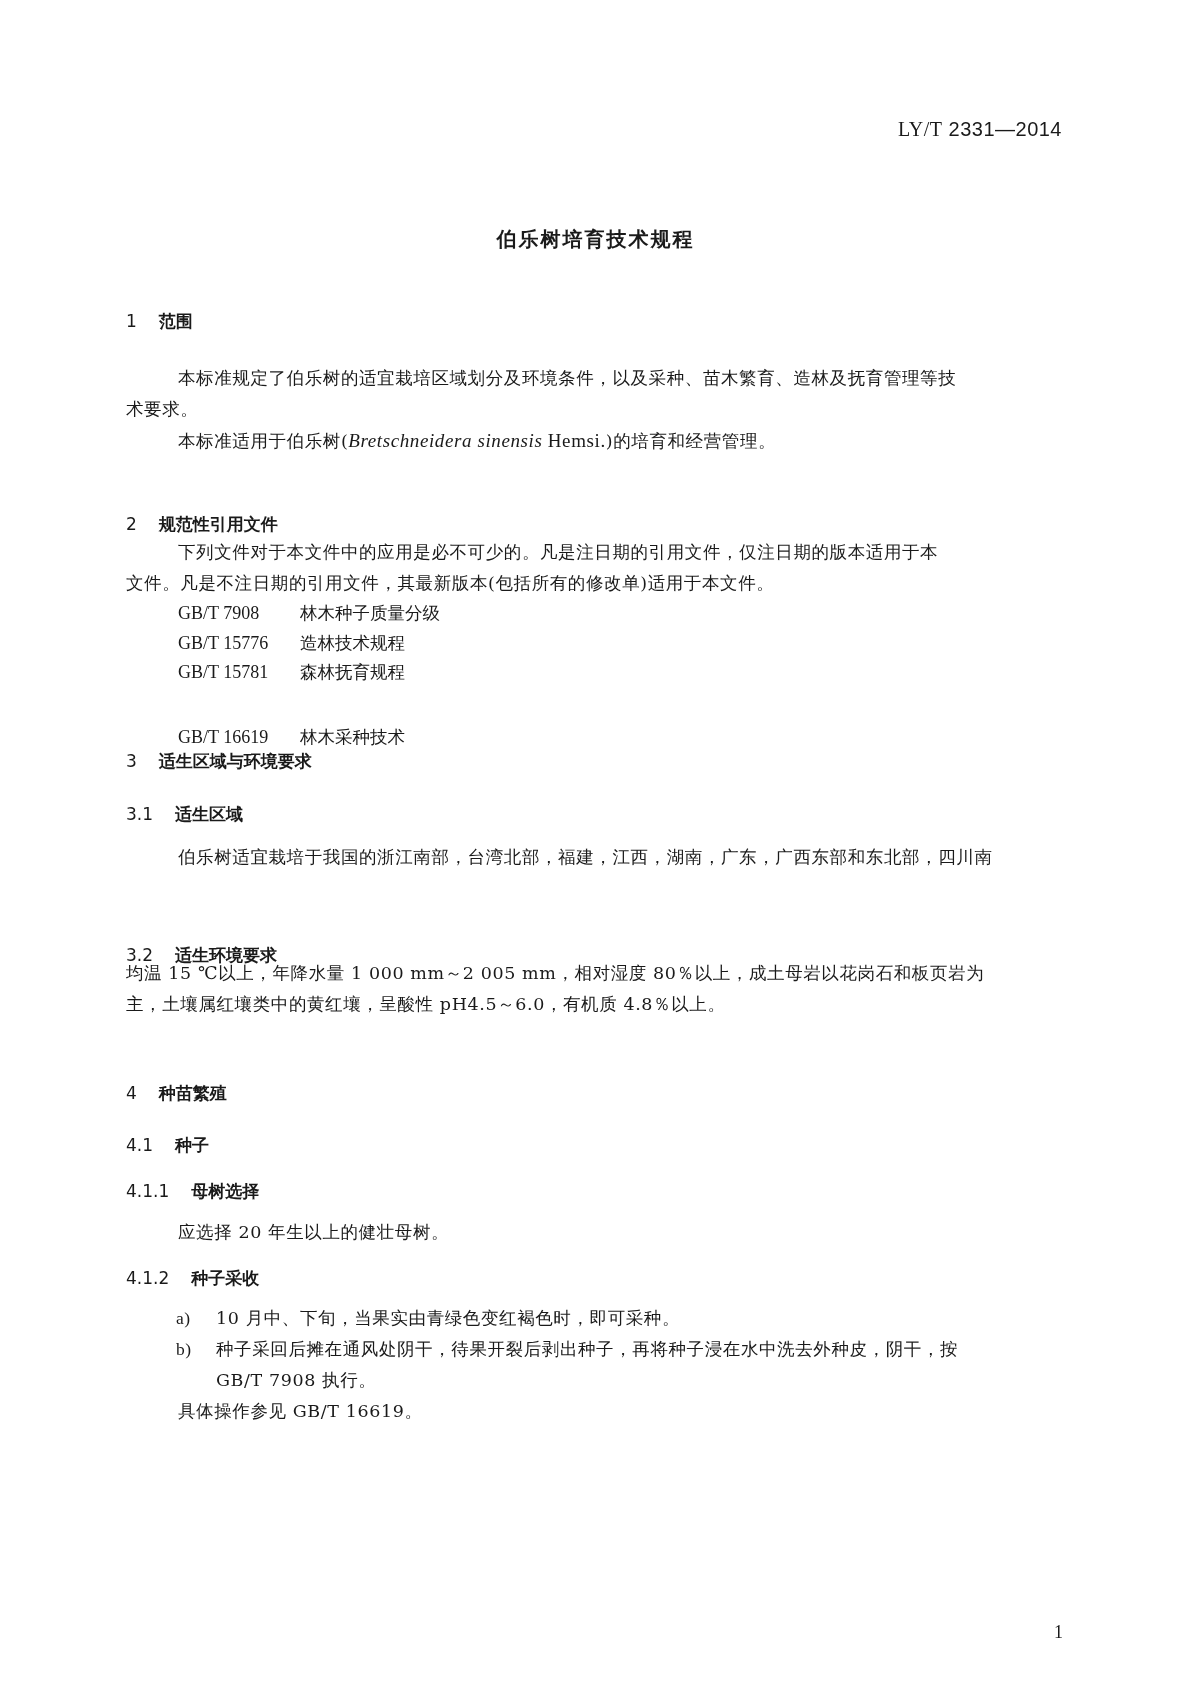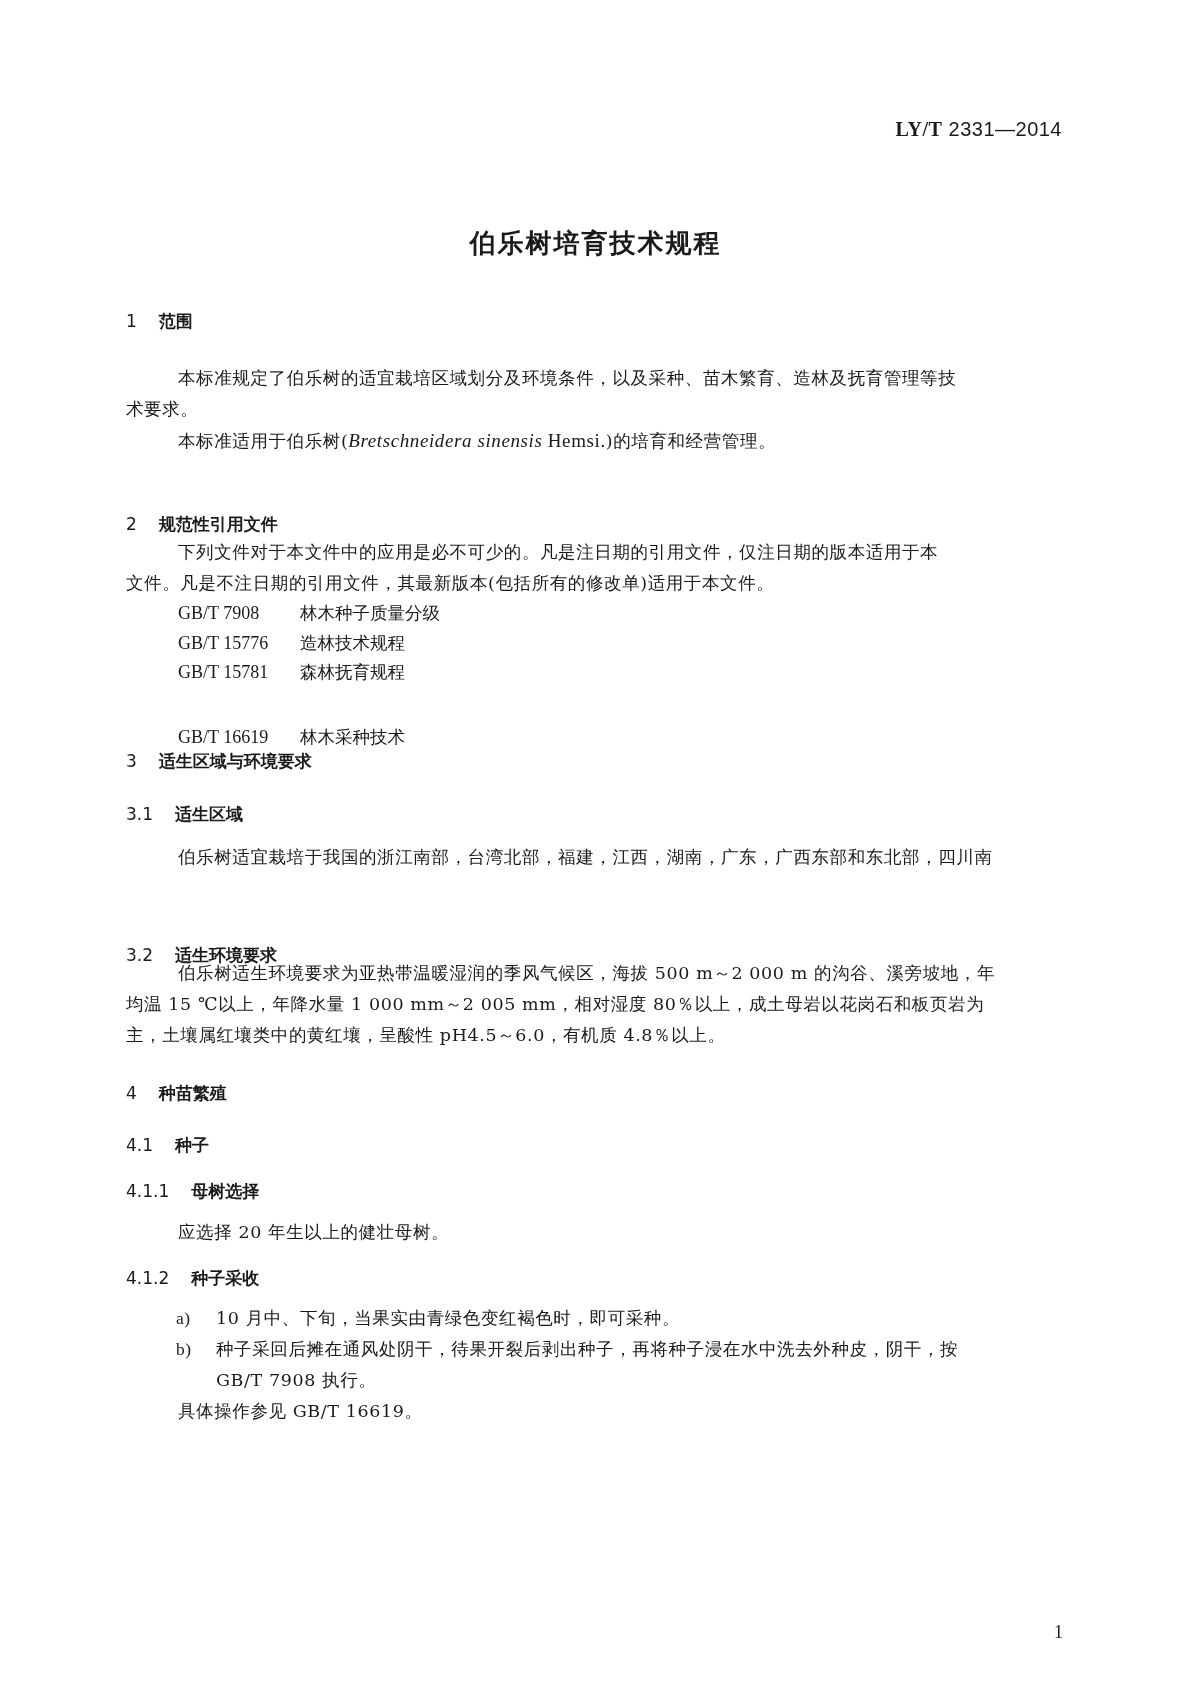--- a/index.html
+++ b/index.html
@@ -1,19 +1,19 @@
 <!DOCTYPE html>
 <html><head>
 <meta charset="utf-8">
 <style>
   html, body { margin:0; padding:0; background:#ffffff; }
   body { width:1191px; height:1684px; position:relative; font-family:"DejaVu Serif", serif; color:#1a1a1a; overflow:hidden; }
   .std-code { position:absolute; right:129px; top:118px; font-family:"Liberation Sans", sans-serif; font-size:20px; letter-spacing:0.5px; }
-  .std-code .code-bold { font-family:"Liberation Serif", serif; font-weight:bold;margin-left:6px; }
-  .doc-title { position:absolute; left:0; right:0; top:226px; text-align:center; font-family:"DejaVu Sans", sans-serif; font-weight:bold; font-size:26px; letter-spacing:2px; }
+  .std-code .code-bold { font-family:"Liberation Serif", serif; font-weight:normal;margin-left:6px; }
+  .doc-title { position:absolute; left:0; right:0; top:226px; text-align:center; font-family:"DejaVu Sans", sans-serif; font-weight:bold; font-size:20px; letter-spacing:2px; }
   .h { position:absolute; left:126px; font-family:"DejaVu Sans", sans-serif; font-weight:bold; font-size:17px; }
   .h .num { display:inline-block; margin-right:22px; font-weight:normal; }
   .p { position:absolute; left:126px; width:930px; font-size:17.5px; line-height:31px; letter-spacing:0.6px; }
   .p .indent { padding-left:52px; }
   .ref { position:absolute; left:178px; font-size:17.5px; }
   .ref .code { display:inline-block; width:122px; font-family:"Liberation Serif", serif; font-size:18px; }
   .item { position:absolute; left:176px; width:880px; font-size:17.5px; line-height:31px; letter-spacing:0.6px; }
   .item .mark { display:inline-block; width:40px; font-family:"Liberation Serif", serif; }
   .item .cont { padding-left:40px; }
   i.sp { font-family:"Liberation Serif", serif; font-style:italic; font-size:19px; }
@@ -44,21 +44,20 @@
 <div class="ref" style="top:660px;"><span class="code">GB/T 15781</span><span>森林抚育规程</span></div>
 <div class="ref" style="top:725px;"><span class="code">GB/T 16619</span><span>林木采种技术</span></div>
 
 <div class="h" style="top:750px;"><span class="num">3</span><span>适生区域与环境要求</span></div>
 <div class="h" style="top:803px;"><span class="num">3.1</span><span>适生区域</span></div>
 <div class="p" style="top:842px;">
   <div class="indent">伯乐树适宜栽培于我国的浙江南部，台湾北部，福建，江西，湖南，广东，广西东部和东北部，四川南</div>
 </div>
 <div class="h" style="top:944px;"><span class="num">3.2</span><span>适生环境要求</span></div>
 <div class="p" style="top:958px;">
-  <div class="indent">伯乐树适生环境要求为亚热带温暖湿润的季风气候区，海拔 500 m～2 000 m 的沟谷、溪旁坡地，年</div>
   <div>均温 15 ℃以上，年降水量 1 000 mm～2 005 mm，相对湿度 80％以上，成土母岩以花岗石和板页岩为</div>
   <div>主，土壤属红壤类中的黄红壤，呈酸性 pH4.5～6.0，有机质 4.8％以上。</div>
 </div>
 
 <div class="h" style="top:1082px;"><span class="num">4</span><span>种苗繁殖</span></div>
 <div class="h" style="top:1134px;"><span class="num">4.1</span><span>种子</span></div>
 <div class="h" style="top:1180px;"><span class="num">4.1.1</span><span>母树选择</span></div>
 <div class="p" style="top:1217px;">
   <div class="indent">应选择 20 年生以上的健壮母树。</div>
 </div>

